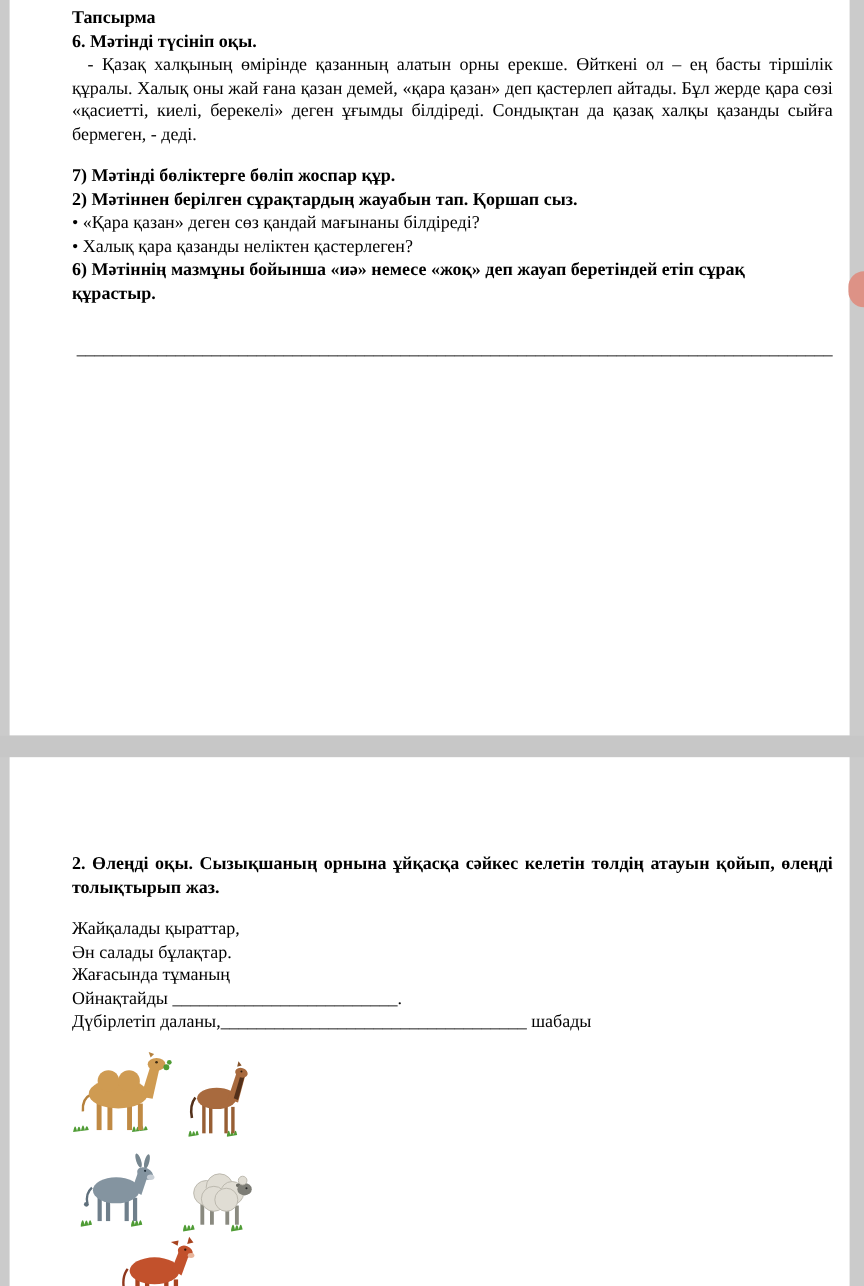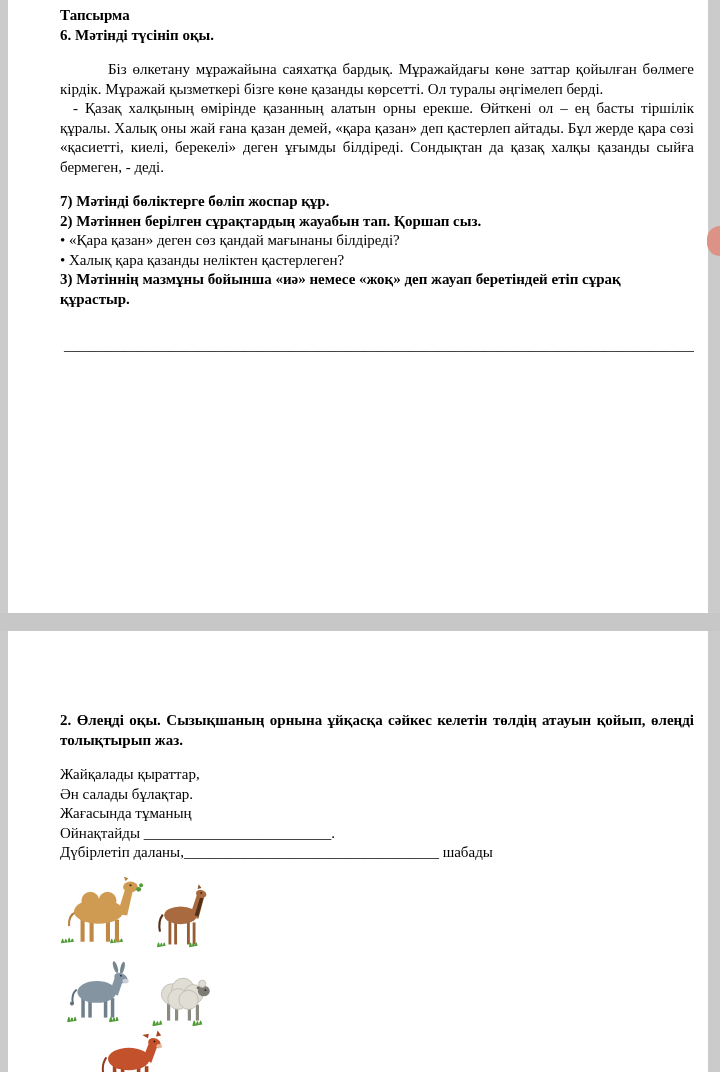--- a/index.html
+++ b/index.html
@@ -40,28 +40,27 @@
   .calf   { left:82px;  top:396px; width:80px; height:64px; }
 </style>
 </head>
 <body>
 
 <div class="page page1">
   <div class="content">
     <p class="b">Тапсырма</p>
     <p class="b">6. Мәтінді түсініп оқы.</p>
 
-    <p class="para indent gap-top">Біз өлкетану мұражайына саяхатқа бардық. Мұражайдағы көне заттар қойылған бөлмеге кірдік. Мұражай қызметкері бізге көне қазанды көрсетті. Ол туралы әңгімелеп берді.</p>
     <p class="para dash-indent">- Қазақ халқының өмірінде қазанның алатын орны ерекше. Өйткені ол – ең басты тіршілік құралы. Халық оны жай ғана қазан демей, «қара қазан» деп қастерлеп айтады. Бұл жерде қара сөзі «қасиетті, киелі, берекелі» деген ұғымды білдіреді. Сондықтан да қазақ халқы қазанды сыйға бермеген, - деді.</p>
 
     <p class="b gap-top">7) Мәтінді бөліктерге бөліп жоспар құр.</p>
     <p class="b">2) Мәтіннен берілген сұрақтардың жауабын тап. Қоршап сыз.</p>
     <p>• «Қара қазан» деген сөз қандай мағынаны білдіреді?</p>
     <p>• Халық қара қазанды неліктен қастерлеген?</p>
-    <p class="b">3) Мәтіннің мазмұны бойынша «иә» немесе «жоқ» деп жауап беретіндей етіп сұрақ құрастыр.</p>
+    <p class="b">6) Мәтіннің мазмұны бойынша «иә» немесе «жоқ» деп жауап беретіндей етіп сұрақ құрастыр.</p>
 
     <p class="blank-line blank-1">____________________________________________________________________________________</p>
   </div>
 </div>
 
 <div class="divider"></div>
 
 <div class="marker"></div>
 
 <div class="page page2">

